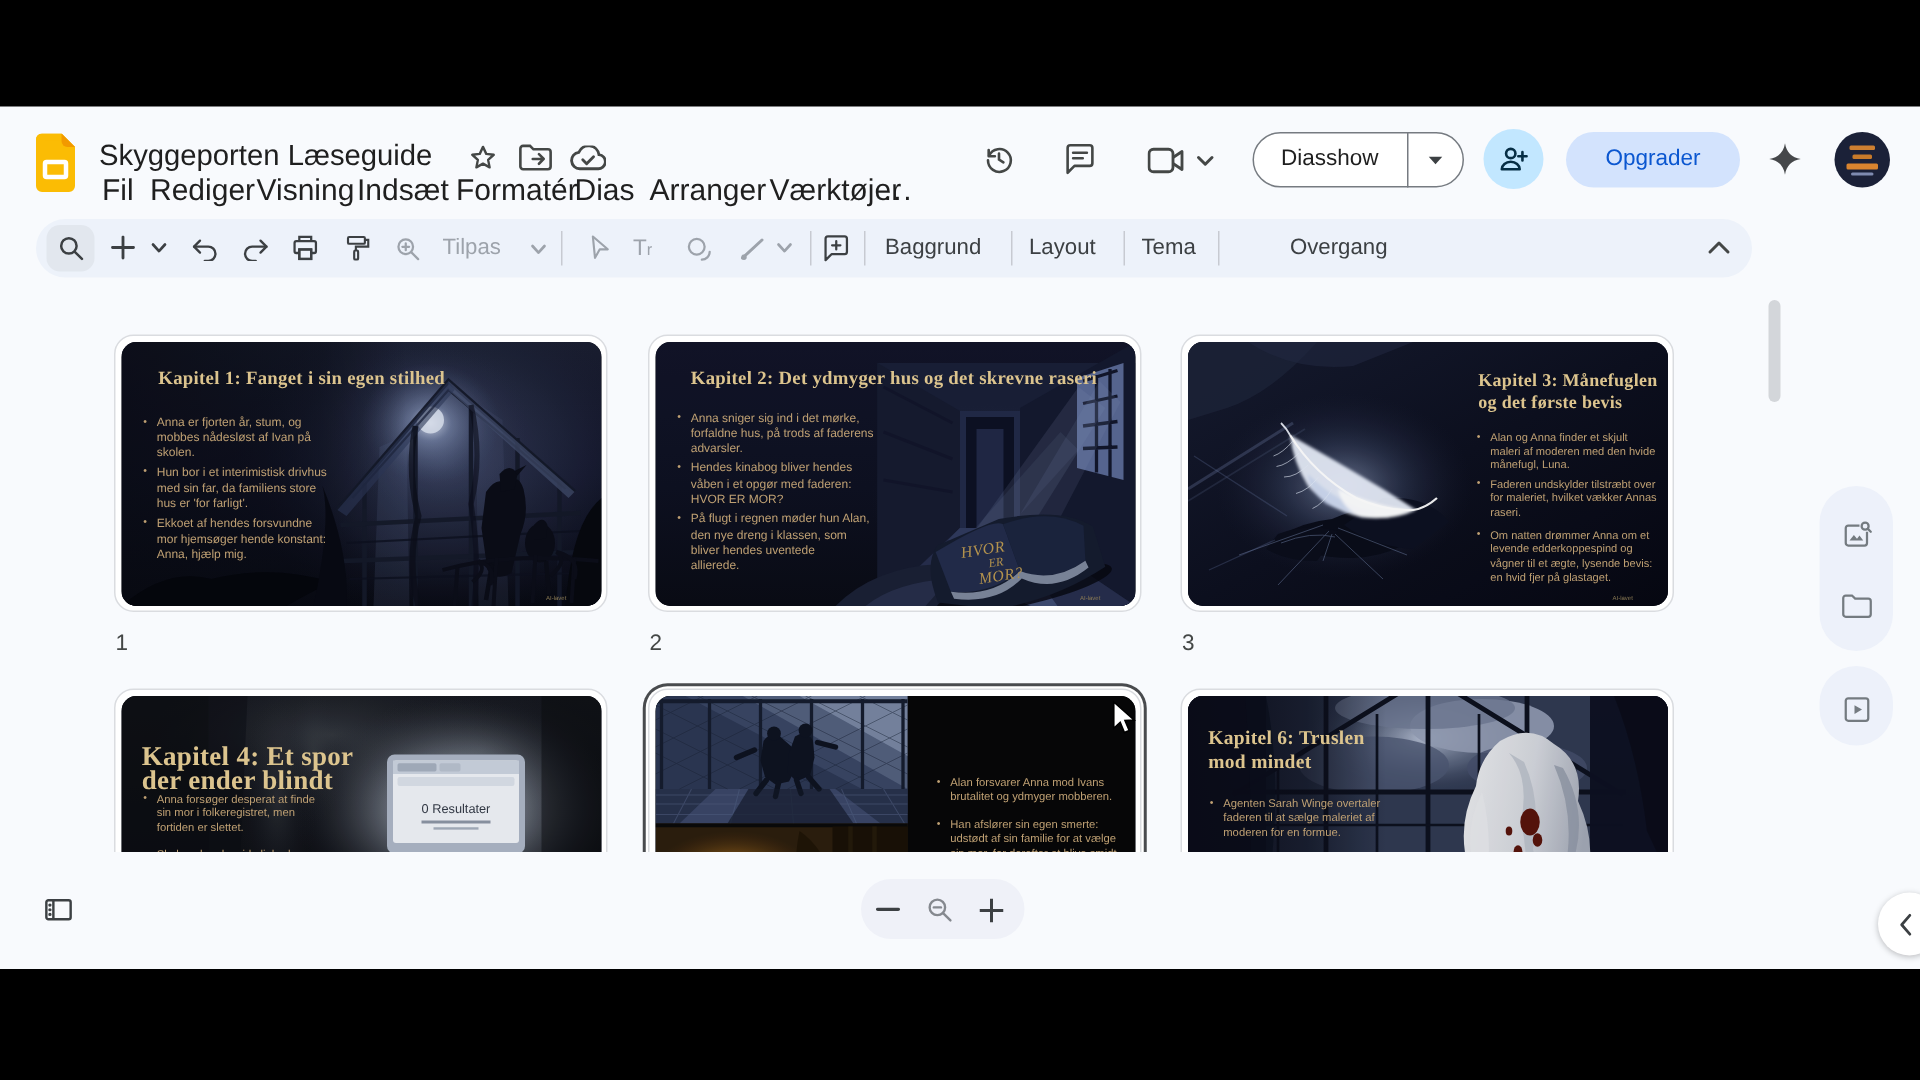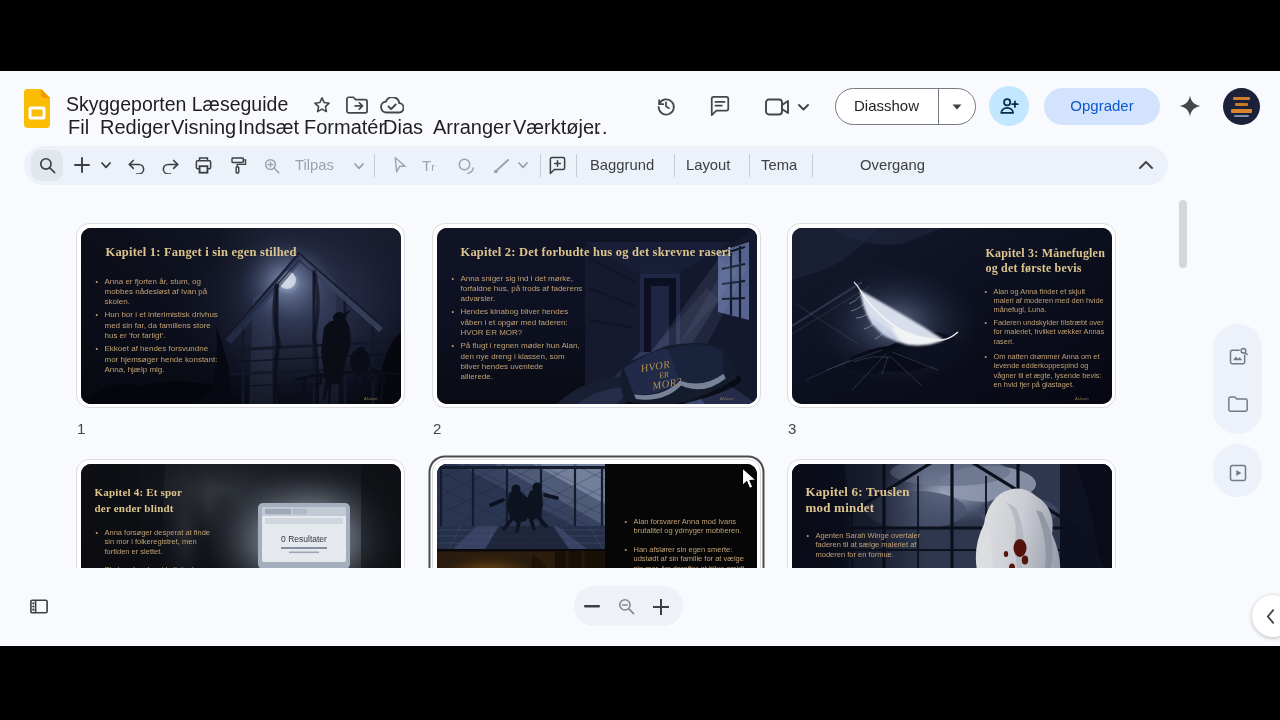--- a/index.html
+++ b/index.html
@@ -315,21 +315,21 @@
             <path d="M-44 17 Q-18 27 4 14 Q24 27 48 17 L49 22 Q24 34 4 19 Q-16 32 -43 22 Z" fill="#a3adc4" opacity="0.75"></path>
             <g fill="#bd9a52" font-family="Liberation Serif, serif" font-style="italic" transform="rotate(4)">
               <text x="-32" y="-1" font-size="10.5" letter-spacing="0.5">HVOR</text>
               <text x="-15" y="8" font-size="8">ER</text>
               <text x="-23" y="18" font-size="10.5" letter-spacing="0.5">MOR?</text>
             </g>
           </g>
           <rect width="320" height="176" fill="#000" opacity="0.05"></rect>
           <text x="283" y="172" font-size="4" fill="#8b7b55">AI-lavet</text>
         </svg>
-        <div class="stitle" style="left:24px;top:17px;font-size:12.5px;">Kapitel 2: Det forbudte hus og det skrevne raseri</div>
+        <div class="stitle" style="left:24px;top:17px;font-size:12.5px;">Kapitel 2: Det ydmyger hus og det skrevne raseri</div>
         <div class="sbody" style="left:15px;top:46px;font-size:8px;line-height:10.3px;">
           <div class="b">Anna sniger sig ind i det mørke,<br>forfaldne hus, på trods af faderens<br>advarsler.</div>
           <div class="b">Hendes kinabog bliver hendes<br>våben i et opgør med faderen:<br>HVOR ER MOR?</div>
           <div class="b">På flugt i regnen møder hun Alan,<br>den nye dreng i klassen, som<br>bliver hendes uventede<br>allierede.</div>
         </div>
       </div>
     </div>
 
     <div class="card" style="left:787px;top:28px;">
       <div class="slide">
@@ -428,21 +428,21 @@
             <rect x="200" y="83" width="46" height="2" fill="#8e97a7"></rect>
             <rect x="208" y="87.5" width="30" height="1.6" fill="#a7b0bf"></rect>
             <rect x="213" y="105" width="20" height="7" fill="#79828f"></rect>
             <rect x="200" y="112" width="46" height="5" rx="2" fill="#8b94a3"></rect>
           </g>
           <path d="M0 0 H58 V176 H0 Z" fill="#0a0b10" opacity="0.6"></path>
           <path d="M58 0 h26 l-8 176 H58 Z" fill="#0c0d13" opacity="0.45"></path>
           <path d="M280 0 h40 v176 h-40 Z" fill="#0a0b10" opacity="0.5"></path>
           <rect width="320" height="176" fill="#000" opacity="0.05"></rect>
         </svg>
-        <div class="stitle" style="left:14px;top:20px;font-size:11px;line-height:16px;">Kapitel 4: Et spor<br>der ender blindt</div>
+        <div class="stitle" style="left:14px;top:32px;font-size:18px;line-height:16px;">Kapitel 4: Et spor<br>der ender blindt</div>
         <div class="sbody" style="left:15px;top:64px;font-size:7.5px;line-height:9.7px;">
           <div class="b">Anna forsøger desperat at finde<br>sin mor i folkeregistret, men<br>fortiden er slettet.</div>
           <div class="b" style="margin-top:8px;">Skolens barske virkelighed<br>tvinger hende til at konfrontere</div>
         </div>
       </div>
     </div>
 
     <div class="card" style="left:432px;top:264px;box-shadow:0 0 0 1.5px #fff, 0 0 0 3.5px #494b4e;">
       <div class="slide">
         <svg class="bgart" viewBox="0 0 320 176" preserveAspectRatio="none">

